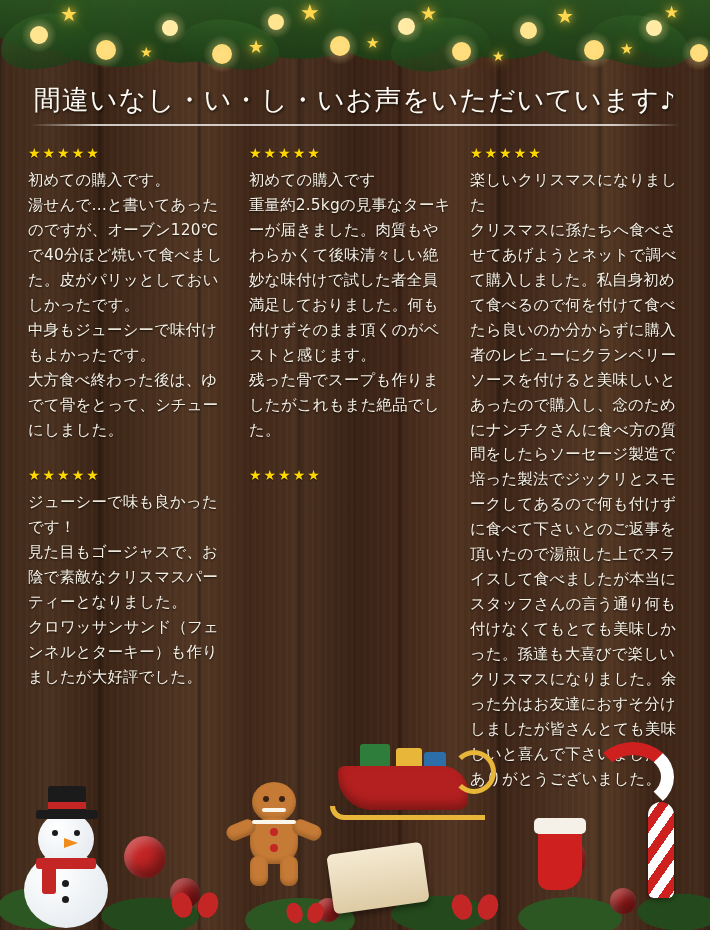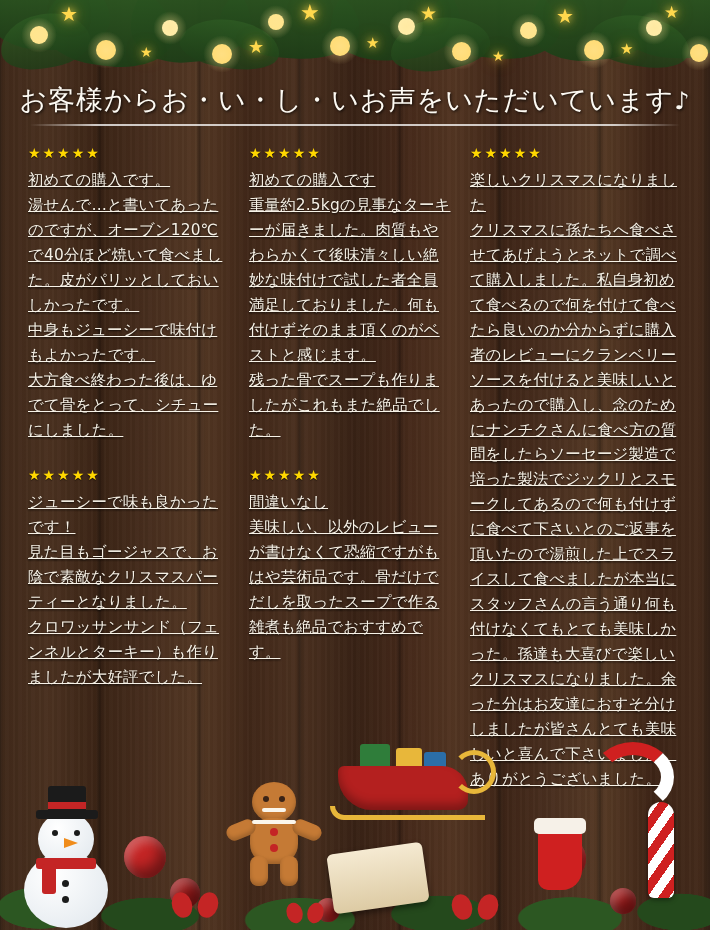--- a/index.html
+++ b/index.html
@@ -140,21 +140,20 @@
     text-shadow: 0 1px 1px rgba(0,0,0,0.6);
   }
   .body {
     color: #f7f2e7;
     font-size: 15.4px;
     line-height: 1.62;
     letter-spacing: 0.2px;
     white-space: pre-wrap;
     text-shadow: 0 1px 2px rgba(0,0,0,0.75);
     font-family: "DejaVu Sans", sans-serif;
-    text-decoration: underline;
   }
 
   
   .bottom-deco {
     position: absolute;
     left: 0;
     bottom: 0;
     width: 710px;
     height: 220px;
     pointer-events: none;
@@ -301,21 +300,21 @@
     <div class="star" style="left:300px; top:0px; font-size:22px;">★</div>
     <div class="star" style="left:366px; top:34px; font-size:15px;">★</div>
     <div class="star" style="left:420px; top:2px; font-size:19px;">★</div>
     <div class="star" style="left:492px; top:48px; font-size:14px;">★</div>
     <div class="star" style="left:556px; top:4px; font-size:20px;">★</div>
     <div class="star" style="left:620px; top:40px; font-size:15px;">★</div>
     <div class="star" style="left:664px; top:2px; font-size:17px;">★</div>
   </div>
 
   <div class="heading">
-    <span>お客様からお・い・し・いお声をいただいています</span><span class="note">♪</span>
+    <span>間違いなし・い・し・いお声をいただいています</span><span class="note">♪</span>
   </div>
   <div class="heading-rule"></div>
 
   <div class="reviews">
 
     <div class="col c1">
       <div class="review">
         <div class="stars" style="color: rgb(255, 215, 0);">★★★★★</div>
         <div class="body">初めての購入です。
 湯せんで…と書いてあったのですが、オーブン120℃で40分ほど焼いて食べました。皮がパリッとしておいしかったです。
@@ -332,22 +331,20 @@
 
     <div class="col c2">
       <div class="review">
         <div class="stars" style="color: rgb(255, 215, 0);">★★★★★</div>
         <div class="body">初めての購入です
 重量約2.5kgの見事なターキーが届きました。肉質もやわらかくて後味清々しい絶妙な味付けで試した者全員満足しておりました。何も付けずそのまま頂くのがベストと感じます。
 残った骨でスープも作りましたがこれもまた絶品でした。</div>
       </div>
       <div class="review">
         <div class="stars" style="color: rgb(255, 215, 0);">★★★★★</div>
-        <div class="body">間違いなし
-美味しい、以外のレビューが書けなくて恐縮ですがもはや芸術品です。骨だけでだしを取ったスープで作る雑煮も絶品でおすすめです。</div>
       </div>
     </div>
 
     <div class="col c3">
       <div class="review">
         <div class="stars" style="color: rgb(255, 215, 0);">★★★★★</div>
         <div class="body">楽しいクリスマスになりました
 クリスマスに孫たちへ食べさせてあげようとネットで調べて購入しました。私自身初めて食べるので何を付けて食べたら良いのか分からずに購入者のレビューにクランベリーソースを付けると美味しいとあったので購入し、念のためにナンチクさんに食べ方の質問をしたらソーセージ製造で培った製法でジックリとスモークしてあるので何も付けずに食べて下さいとのご返事を頂いたので湯煎した上でスライスして食べましたが本当にスタッフさんの言う通り何も付けなくてもとても美味しかった。孫達も大喜びで楽しいクリスマスになりました。余った分はお友達におすそ分けしましたが皆さんとても美味しいと喜んで下さいました。ありがとうございました。</div>
       </div>
     </div>

